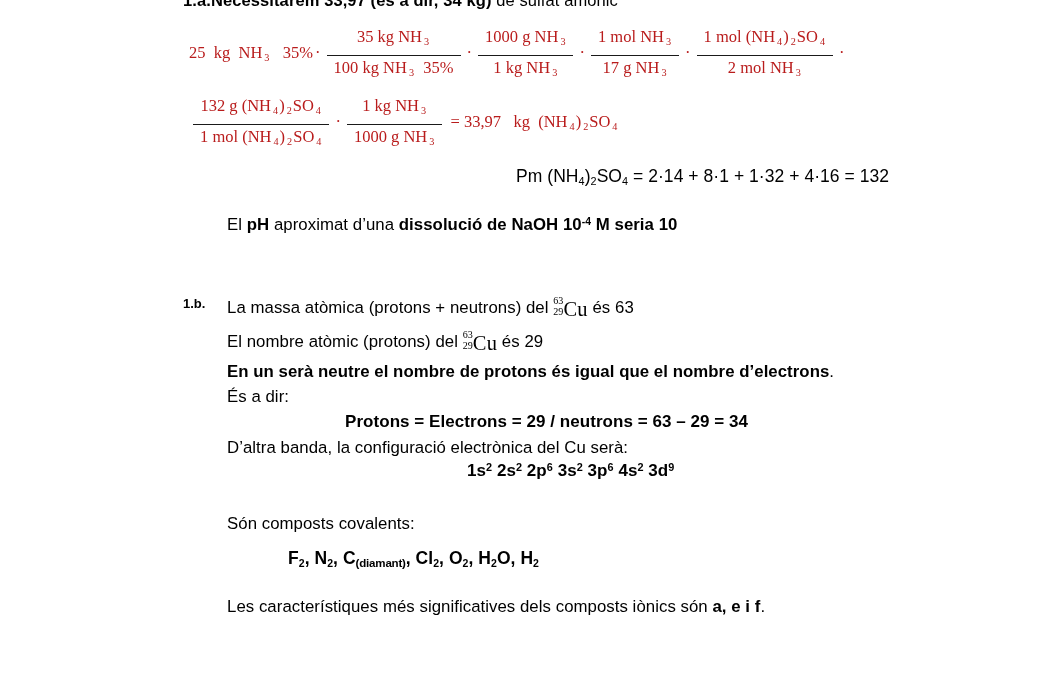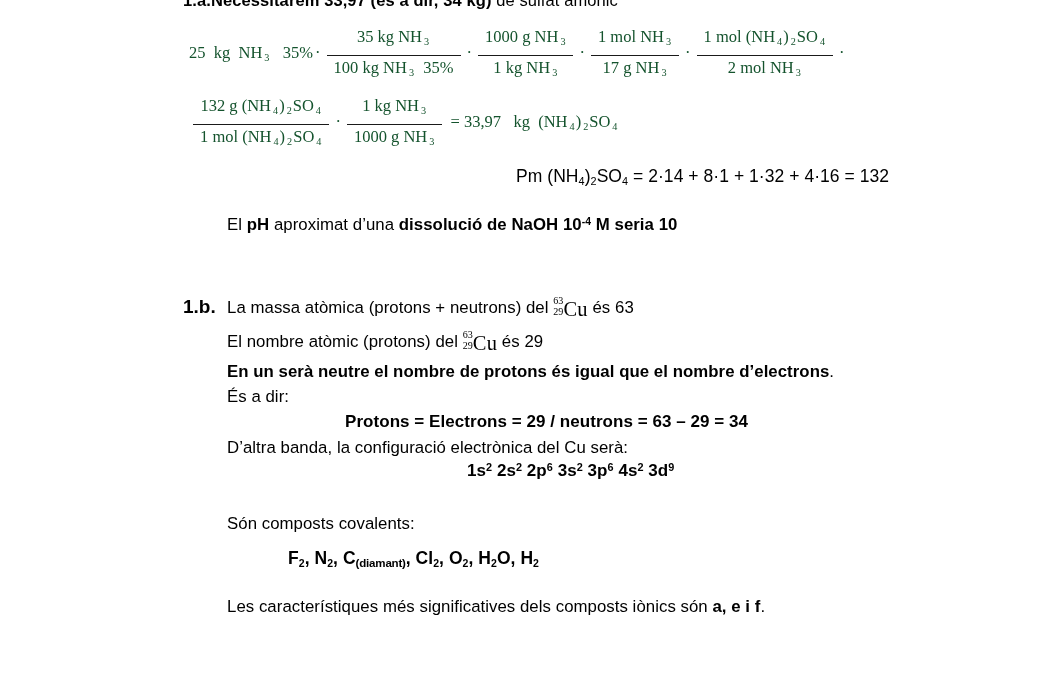--- a/index.html
+++ b/index.html
@@ -34,21 +34,21 @@
     font-size: 16.5px;
     font-weight: 400;
     letter-spacing: 0.1px;
   }
   .top-heading b { font-weight: 700; }
 
   
   .math-serif {
     font-family: "Liberation Serif", "DejaVu Serif", serif;
     font-size: 16.5px;
-    color: #14532d;
+    color: #b91c1c;
   }
   .math-serif sub {
     font-size: 0.62em;
     vertical-align: -0.30em;
     padding-left: 2px;
     padding-right: 1px;
   }
 
   .frac {
     display: inline-block;
@@ -85,21 +85,21 @@
   .pm-line   { left: 516px; top: 166px; font-size: 17.5px; }
   .pm-line sub { font-size: 0.62em; vertical-align: -0.26em; }
 
   .ph-line   { left: 227px; top: 215px; }
   .ph-line sup { font-size: 0.62em; vertical-align: 0.44em; }
 
   
   .lbl-1b {
     left: 183px;
     top: 296px;
-    font-size: 19px;
+    font-size: 13px;
     font-weight: 700;
   }
 
   .l-massa     { left: 227px; top: 296px; }
   .l-nombre    { left: 227px; top: 330px; }
   .l-neutre    { left: 227px; top: 362px; font-weight: 700; }
   .l-esadir    { left: 227px; top: 387px; }
   .l-protons   { left: 345px; top: 412px; font-weight: 700; font-size: 17px; }
   .l-daltra    { left: 227px; top: 438px; }
   .l-config    { left: 467px; top: 461px; font-weight: 700; font-size: 17px; text-align: right; }

